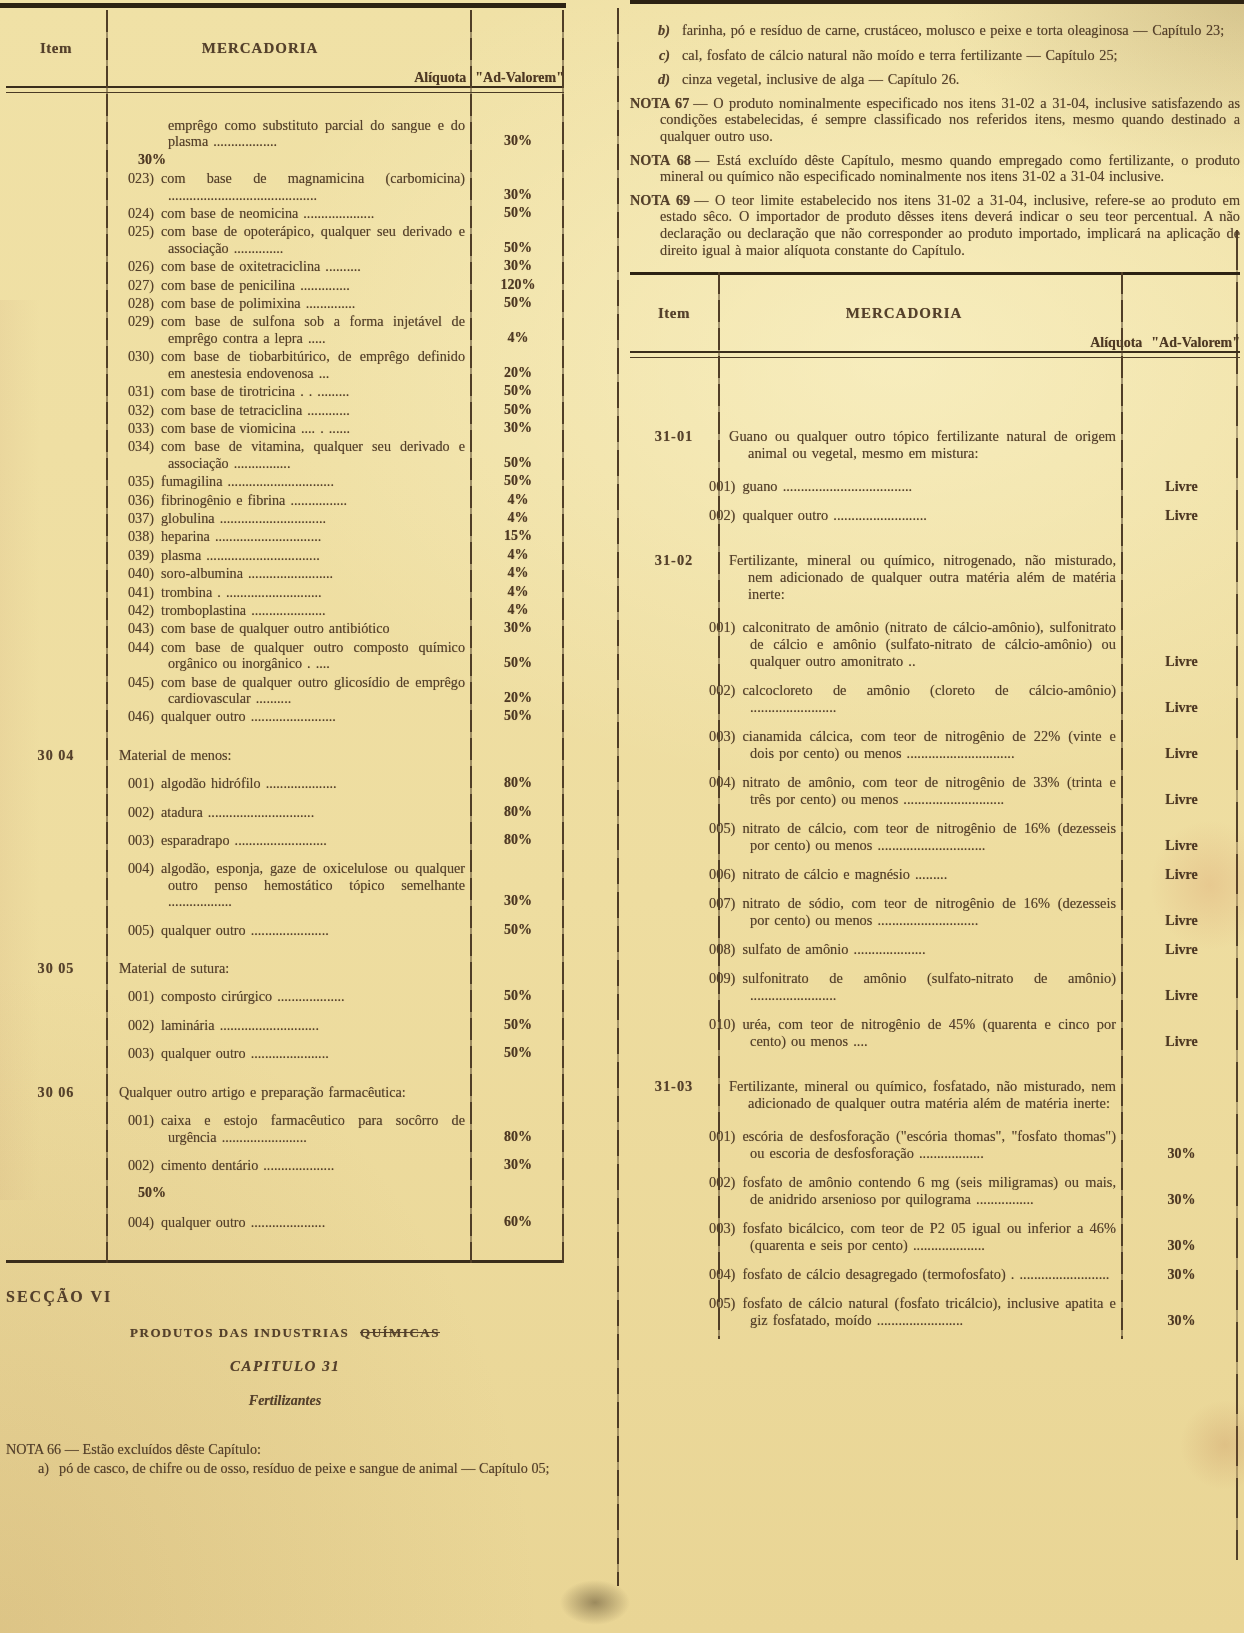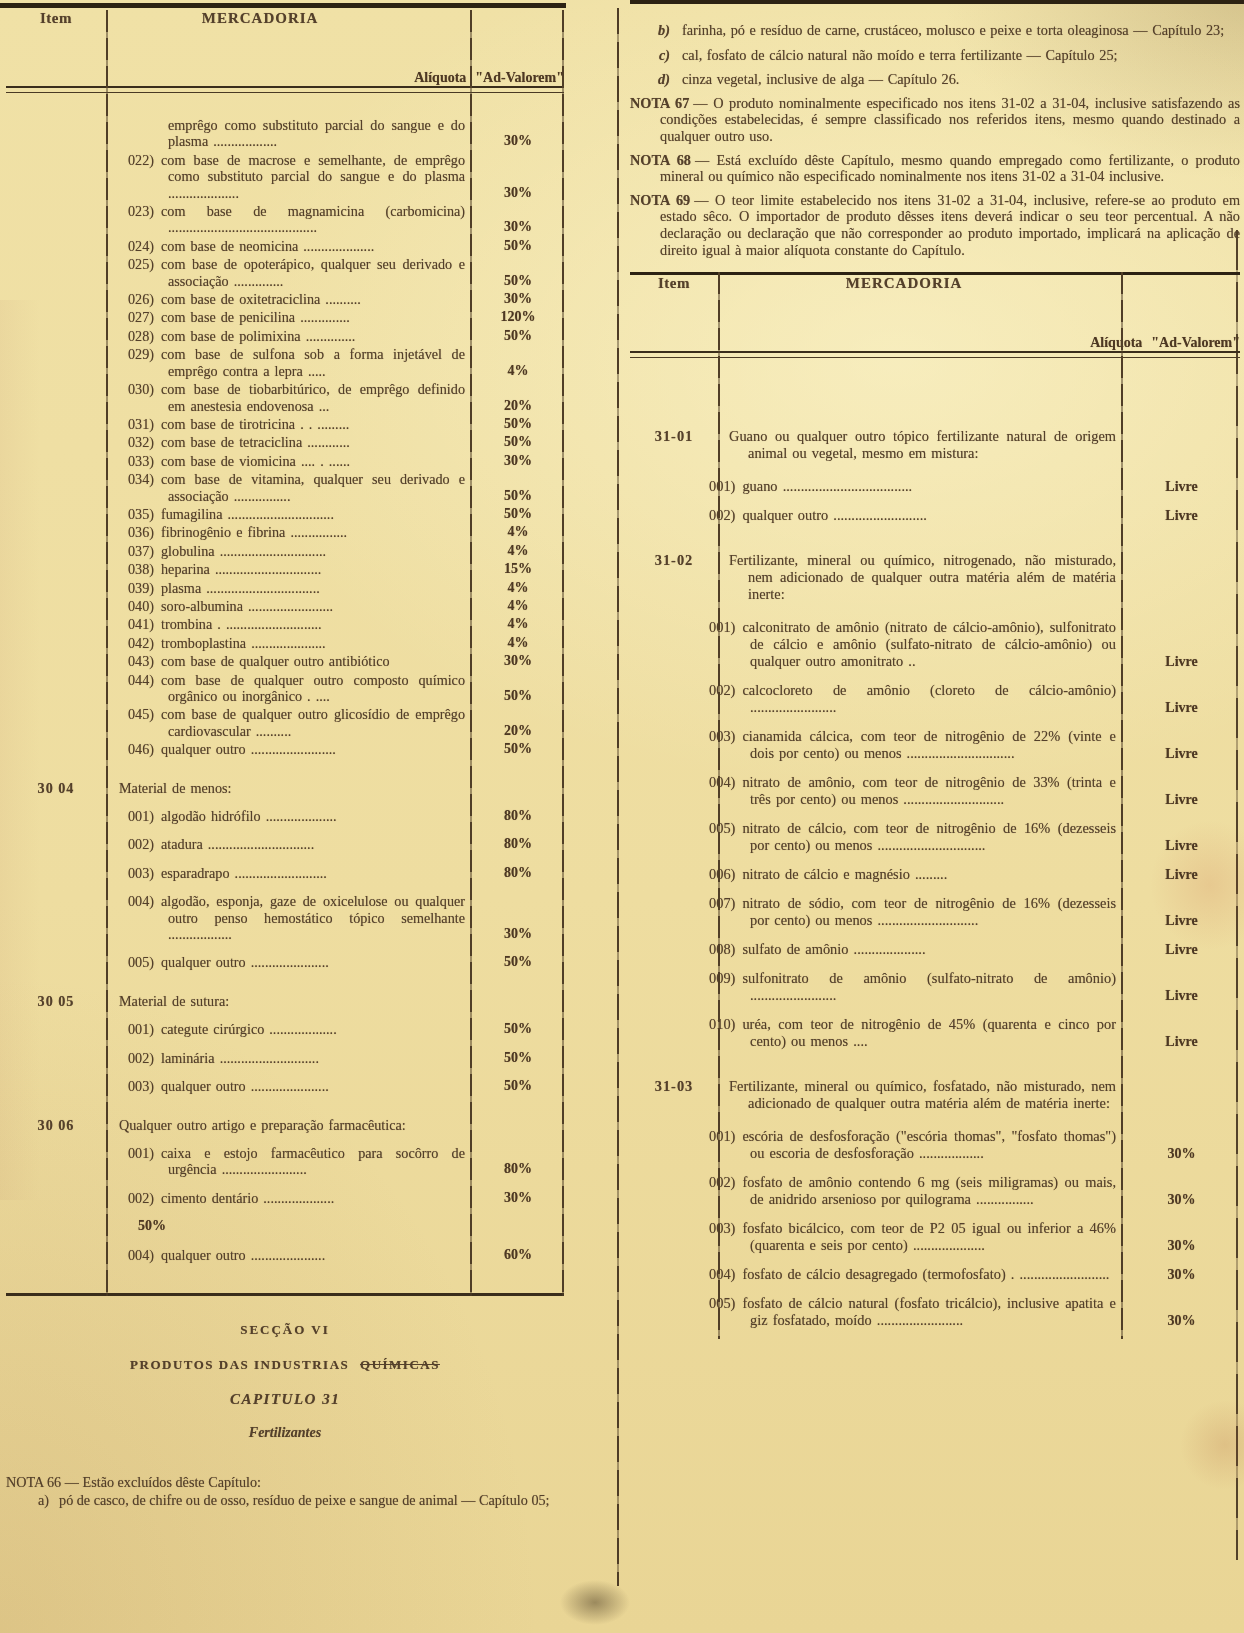--- a/index.html
+++ b/index.html
@@ -32,21 +32,21 @@
   .s4 { left:-30px; top:300px; width:70px; height:900px;
         background:linear-gradient(90deg, rgba(180,120,90,.14), rgba(180,120,90,0)); }
 
   
   .col { position:absolute; }
   .col-left  { left:6px;  top:10px; width:558px; }
   .col-right { left:630px; top:14px; width:610px; }
 
   
   .ttable { position:relative; }
-  .thead { display:flex; min-height:76px; font-size:15px; }
+  .thead { display:flex; align-items:center; min-height:76px; font-size:15px; }
   .thead .c-item { font-weight:700; letter-spacing:.5px; }
   .thead .c-merc { text-align:center; font-weight:700; letter-spacing:1px; text-indent:0; padding:0; }
   .h-rate { display:flex; gap:9px; align-items:center; justify-content:center;
             font-size:14px; }
   .h-rate span:first-child { font-weight:700; }
   .dblrule { height:4px; border-top:2px solid #3a2d1b; border-bottom:1px solid #4a3a24; }
   .botrule { height:3px; background:#3a2d1b; margin-top:4px; }
   .toprule { height:3px; background:#2c2213; }
   .vline { position:absolute; top:0; bottom:0; width:2px;
            background:repeating-linear-gradient(180deg,#503e27 0 22px, rgba(80,62,39,.5) 22px 28px); }
@@ -75,21 +75,21 @@
 
   
   #left-table  .trow + .trow { margin-top:2px; }
   #left-table  .trow.loose   { margin-top:12px; }
   #left-table  .trow.head    { margin-top:22px; margin-bottom:12px; }
   #right-table .trow + .trow { margin-top:12px; }
   #right-table .trow.head    { margin-top:28px; margin-bottom:16px; }
 
   
   .section-vi { margin-top:26px; font-size:14.2px; line-height:16.5px; }
-  .sec-title    { text-align:center; font-weight:700; font-size:13px; letter-spacing:2px; }
+  .sec-title    { font-weight:700; font-size:16px; letter-spacing:2px; }
   .sec-products { text-align:center; margin-top:19px; font-size:13px; letter-spacing:1.5px; font-weight:600; }
   .sec-products .struck { text-decoration:line-through; font-weight:800; margin-left:6px; }
   .sec-chapter  { text-align:center; margin-top:17px; font-weight:700; font-style:italic; font-size:15px; letter-spacing:1.5px; }
   .sec-sub      { text-align:center; margin-top:18px; font-style:italic; font-weight:600; font-size:14px; }
   .nota66       { margin-top:32px; }
   .nota66-item  { padding-left:72px; text-indent:-40px; margin-top:2px; }
   .nota66-item .ni-label { padding-right:10px; }
 
   
   .notes { font-size:14.3px; line-height:16.6px; }
@@ -126,21 +126,20 @@
       </div>
       <div class="dblrule"></div>
       <div class="tbody">
           <div class="trow cont">
             <span class="c-item"></span>
             <span class="c-merc"><span>emprêgo como substituto parcial do sangue e do plasma ..................</span></span>
             <span class="c-rate">30%</span>
           </div>
           <div class="trow sub">
             <span class="c-item"></span>
-            <span class="c-merc"><span class="m-code">022)</span><span>com base de macrose e semelhante, de emprêgo como substituto parcial do sangue e do plasma ....................</span></span>
             <span class="c-rate">30%</span>
           </div>
           <div class="trow sub">
             <span class="c-item"></span>
             <span class="c-merc"><span class="m-code">023)</span><span>com base de magnamicina (carbomicina) ..........................................</span></span>
             <span class="c-rate">30%</span>
           </div>
           <div class="trow sub">
             <span class="c-item"></span>
             <span class="c-merc"><span class="m-code">024)</span><span>com base de neomicina ....................</span></span>
@@ -286,21 +285,21 @@
             <span class="c-merc"><span class="m-code">005)</span><span>qualquer outro ......................</span></span>
             <span class="c-rate">50%</span>
           </div>
           <div class="trow head">
             <span class="c-item">30 05</span>
             <span class="c-merc"><span>Material de sutura:</span></span>
             <span class="c-rate"></span>
           </div>
           <div class="trow sub loose">
             <span class="c-item"></span>
-            <span class="c-merc"><span class="m-code">001)</span><span>categute cirúrgico ...................</span></span>
+            <span class="c-merc"><span class="m-code">001)</span><span>composto cirúrgico ...................</span></span>
             <span class="c-rate">50%</span>
           </div>
           <div class="trow sub loose">
             <span class="c-item"></span>
             <span class="c-merc"><span class="m-code">002)</span><span>laminária ............................</span></span>
             <span class="c-rate">50%</span>
           </div>
           <div class="trow sub loose">
             <span class="c-item"></span>
             <span class="c-merc"><span class="m-code">003)</span><span>qualquer outro ......................</span></span>

